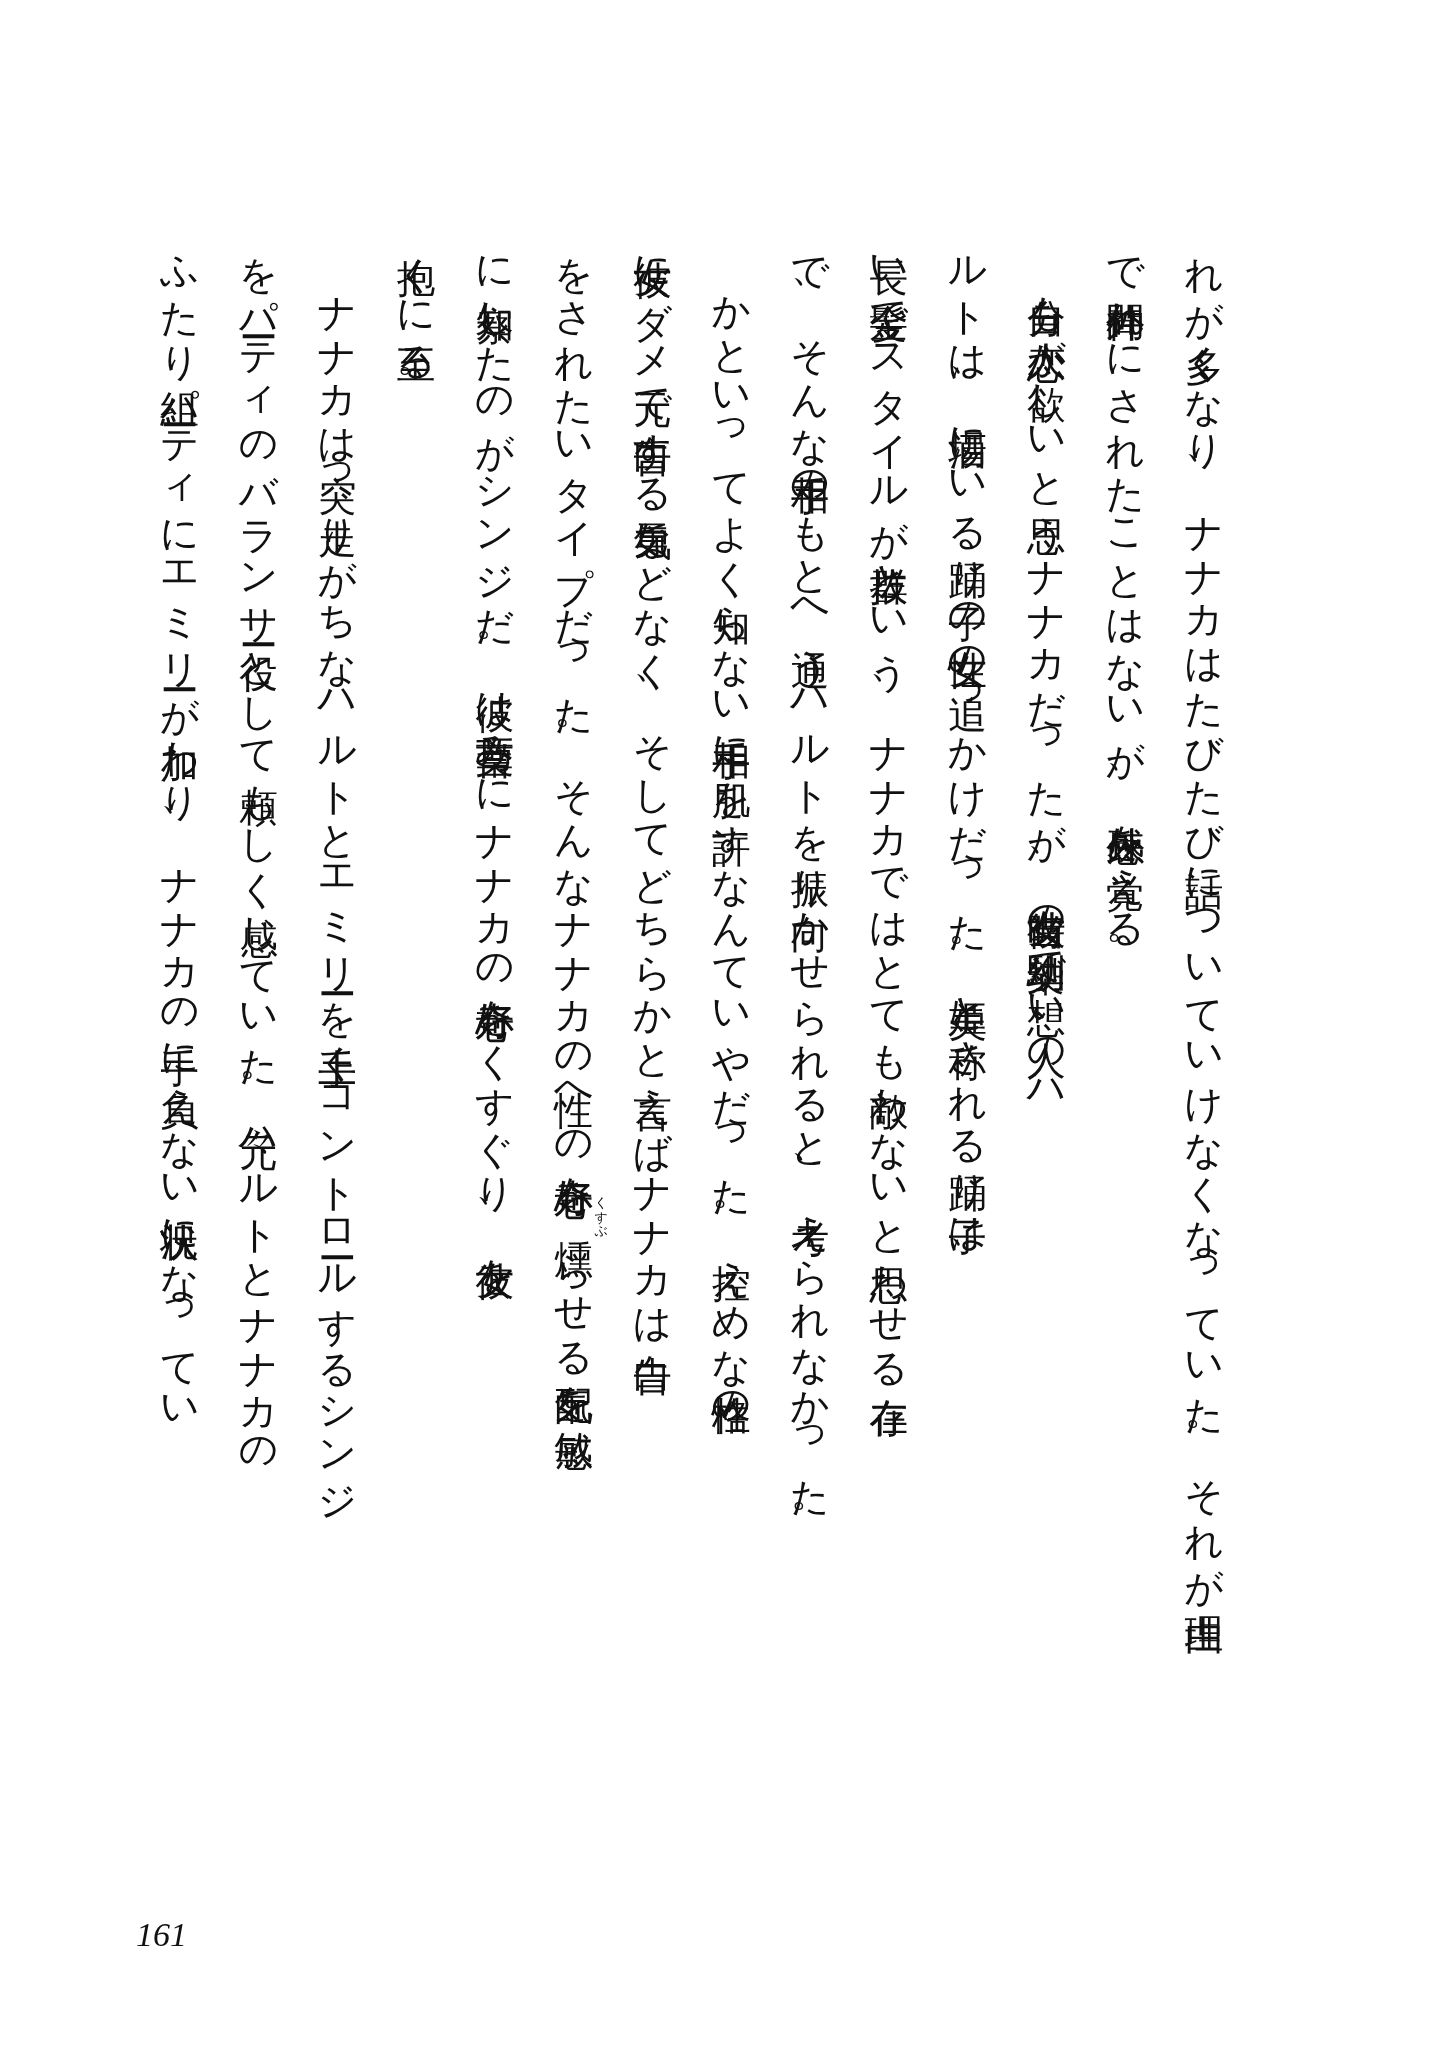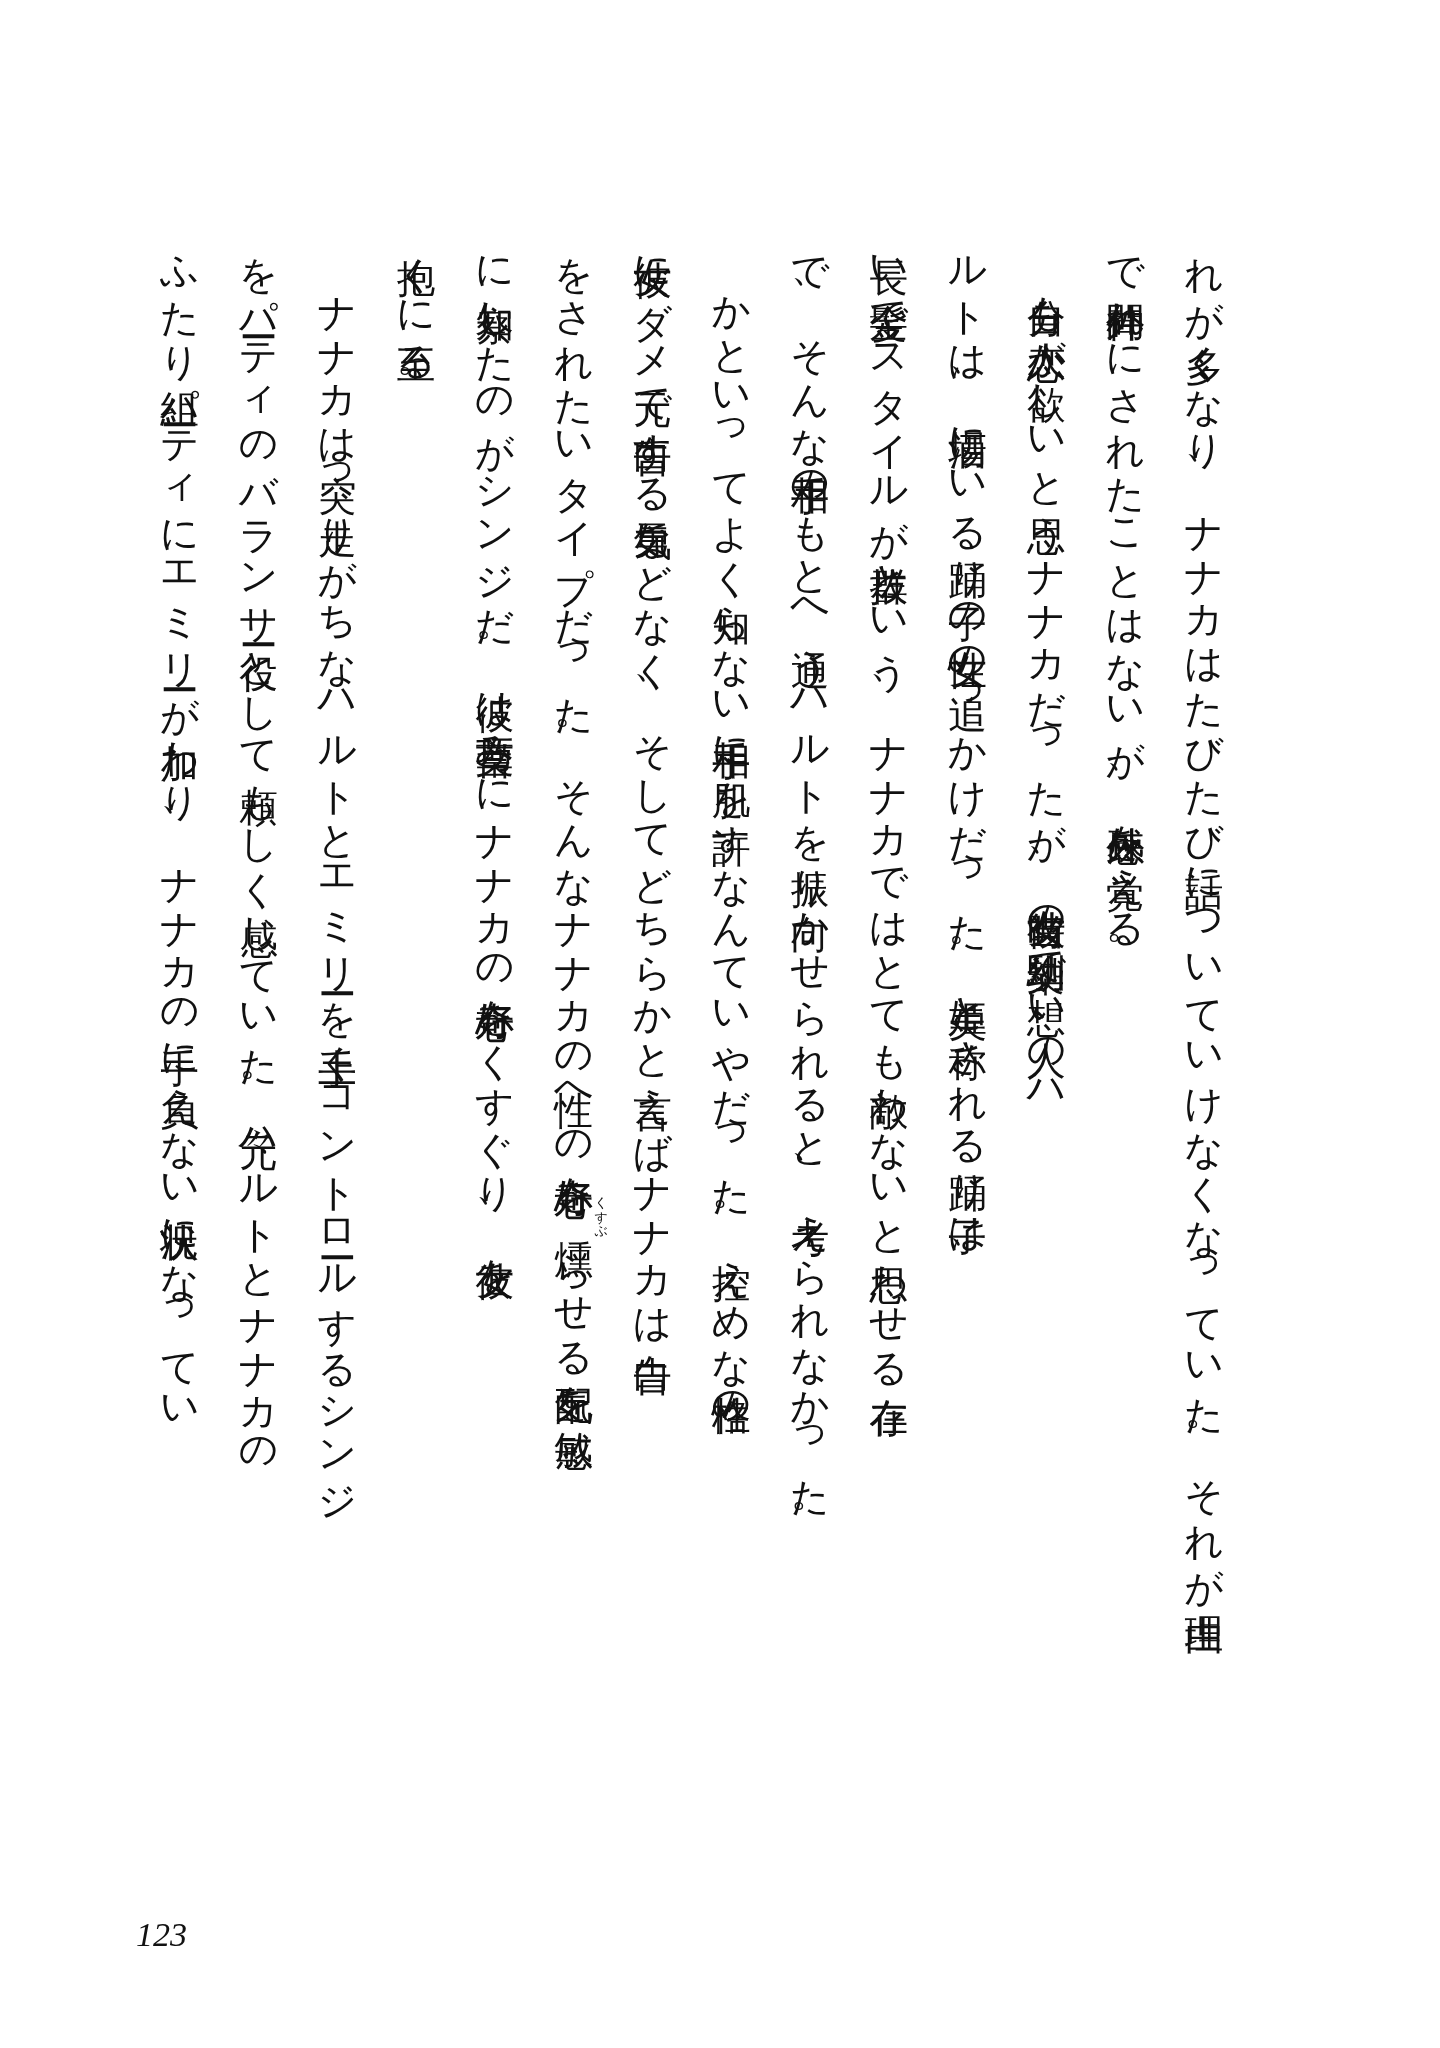--- a/index.html
+++ b/index.html
@@ -71,14 +71,14 @@
     <span class="line">　かといってよく知らない相手に肌を許すなんていやだった。控えめな性格の</span>
     <span class="line">彼女にダメ元で告白する勇気などなく、そしてどちらかと言えばナナカは告白</span>
     <span class="line"><span>をされたいタイプだった。そんなナナカの性への好奇心を</span><ruby><span>燻</span><rt>くすぶ</rt></ruby><span>らせる気配を敏感</span></span>
     <span class="line">に察知したのがシンジだ。彼は言葉巧みにナナカの好奇心をくすぐり、彼女を</span>
     <span class="line">抱くに至る。</span>
     <span class="line">　ナナカは突っ走りがちなハルトとエミリーを上手くコントロールするシンジ</span>
     <span class="line">をパーティのバランサー役として頼もしく感じていた。元々ハルトとナナカの</span>
     <span class="line">ふたり組パーティにエミリーが加わり、ナナカの手に負えない状況になってい</span>
   </div>
 
-  <div class="page-number">123</div>
+  <div class="page-number">161</div>
 </div>
 
 </body></html>

